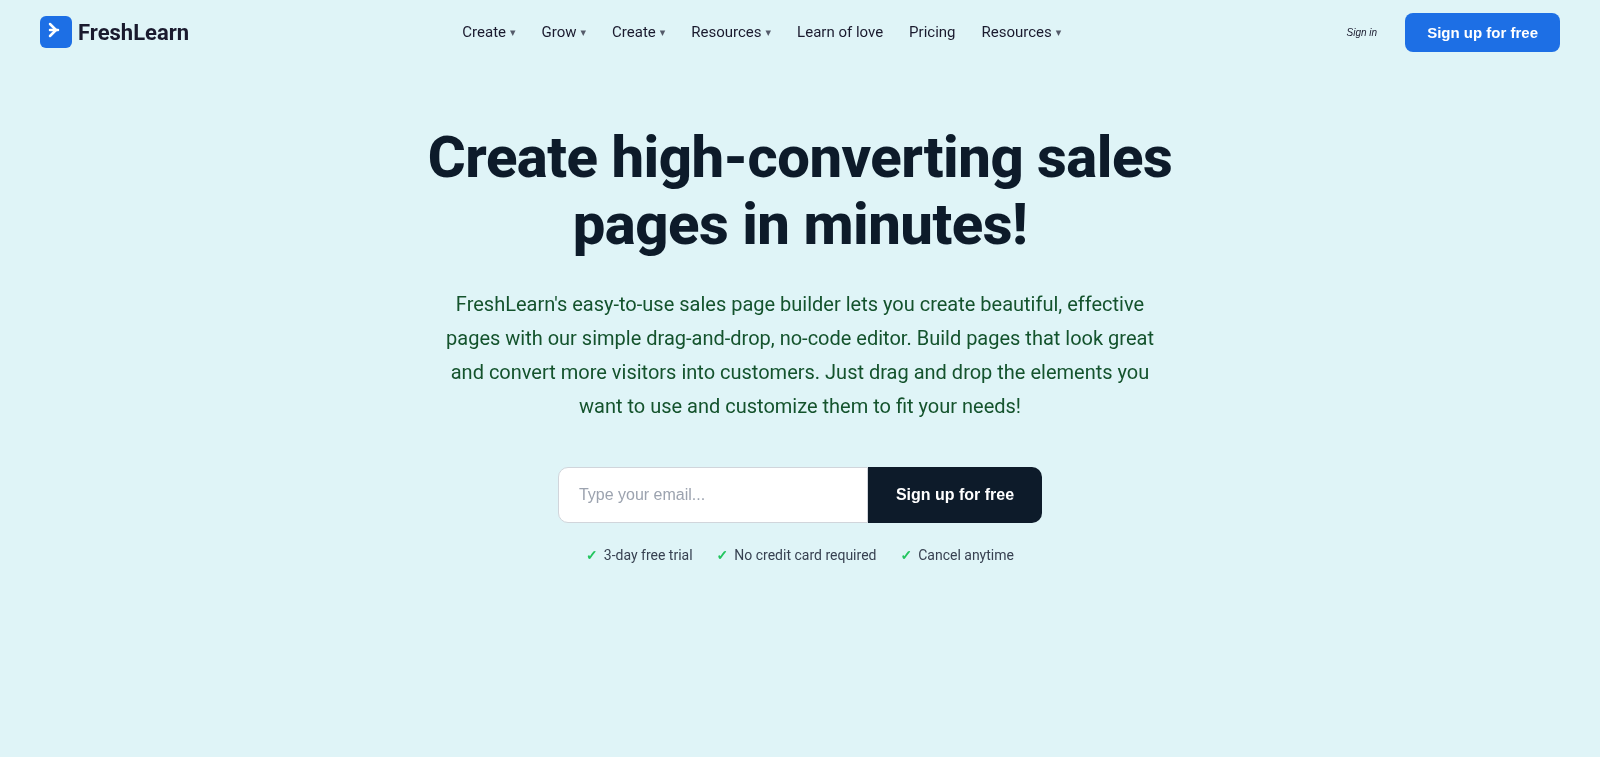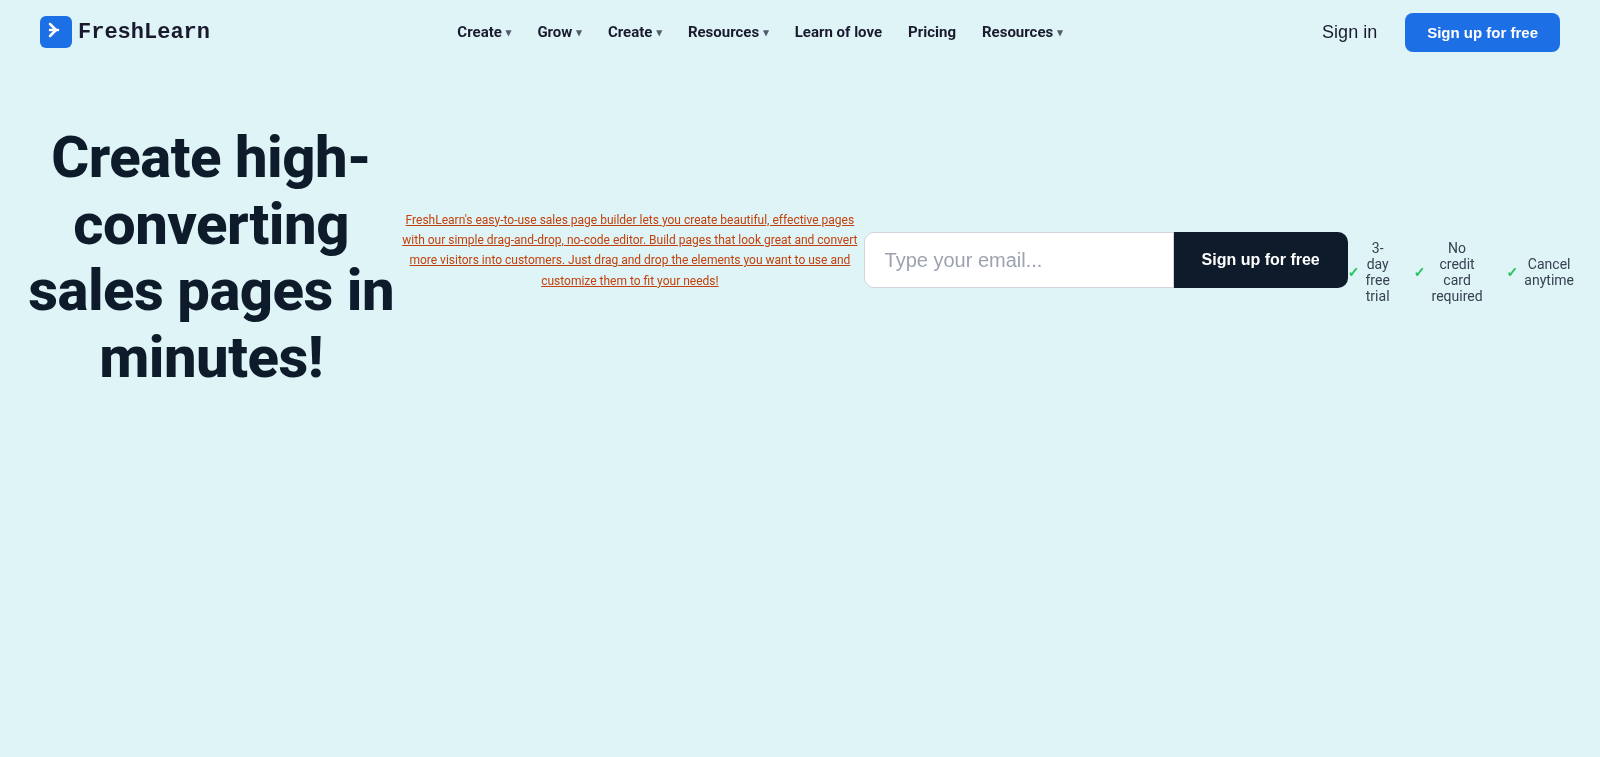--- a/index.html
+++ b/index.html
@@ -23,21 +23,20 @@
       padding: 0 40px;
       height: 64px;
       background-color: #dff4f7;
     }
 
     .nav-logo {
       display: flex;
       align-items: center;
       gap: 6px;
       text-decoration: none;
-      font-family: Liberation Mono, monospace;
     }
 
     .logo-icon {
       width: 32px;
       height: 32px;
     }
 
     .logo-text {
       font-size: 22px;
       font-weight: 700;
@@ -55,21 +54,21 @@
       display: flex;
       align-items: center;
       gap: 6px;
       list-style: none;
     }
 
     .nav-links li a {
       text-decoration: none;
       color: #1a1a2e;
       font-size: 15px;
-      font-weight: 700;
+      font-weight: 400;
       padding: 8px 10px;
       border-radius: 6px;
       display: flex;
       align-items: center;
       gap: 4px;
     }
 
     .chevron {
       font-size: 11px;
       opacity: 0.7;
@@ -77,81 +76,81 @@
 
     .nav-actions {
       display: flex;
       align-items: center;
       gap: 16px;
     }
 
     .sign-in-btn {
       background: none;
       border: none;
-      font-size: 18px;
+      font-size: 10px;
       font-weight: 500;
       color: #1a1a2e;
       cursor: pointer;
       padding: 8px 12px;
+      font-style: italic;
     }
 
     .signup-btn-nav {
       background-color: #1d6fe5;
       color: white;
       border: none;
       padding: 11px 22px;
       border-radius: 8px;
       font-size: 15px;
       font-weight: 600;
       cursor: pointer;
     }
 
     
     .hero {
       display: flex;
-      flex-direction: row;
+      flex-direction: column;
       align-items: center;
       justify-content: center;
-      padding: 60px 26px 40px;
+      padding: 60px 48px 40px;
       text-align: center;
     }
 
     .hero-title {
       font-size: 58px;
       font-weight: 800;
       color: #0d1b2a;
       line-height: 1.15;
       max-width: 900px;
       margin-bottom: 30px;
       letter-spacing: -0.5px;
     }
 
     .hero-subtitle {
-      font-size: 12px;
-      color: #c2410c;
+      font-size: 20px;
+      color: #14532d;
       max-width: 720px;
       line-height: 1.7;
       margin-bottom: 44px;
-      text-decoration: underline;
     }
 
     .hero-form {
       display: flex;
       align-items: center;
       gap: 0;
       margin-bottom: 24px;
     }
 
     .email-input {
       width: 310px;
       height: 56px;
       padding: 0 20px;
       border: 1.5px solid #d1d5db;
       border-radius: 10px 0 0 10px;
-      font-size: 20px;
+      font-size: 16px;
       color: #6b7280;
       background: white;
       outline: none;
     }
 
     .email-input::placeholder {
       color: #9ca3af;
     }
 
     .signup-btn-hero {

